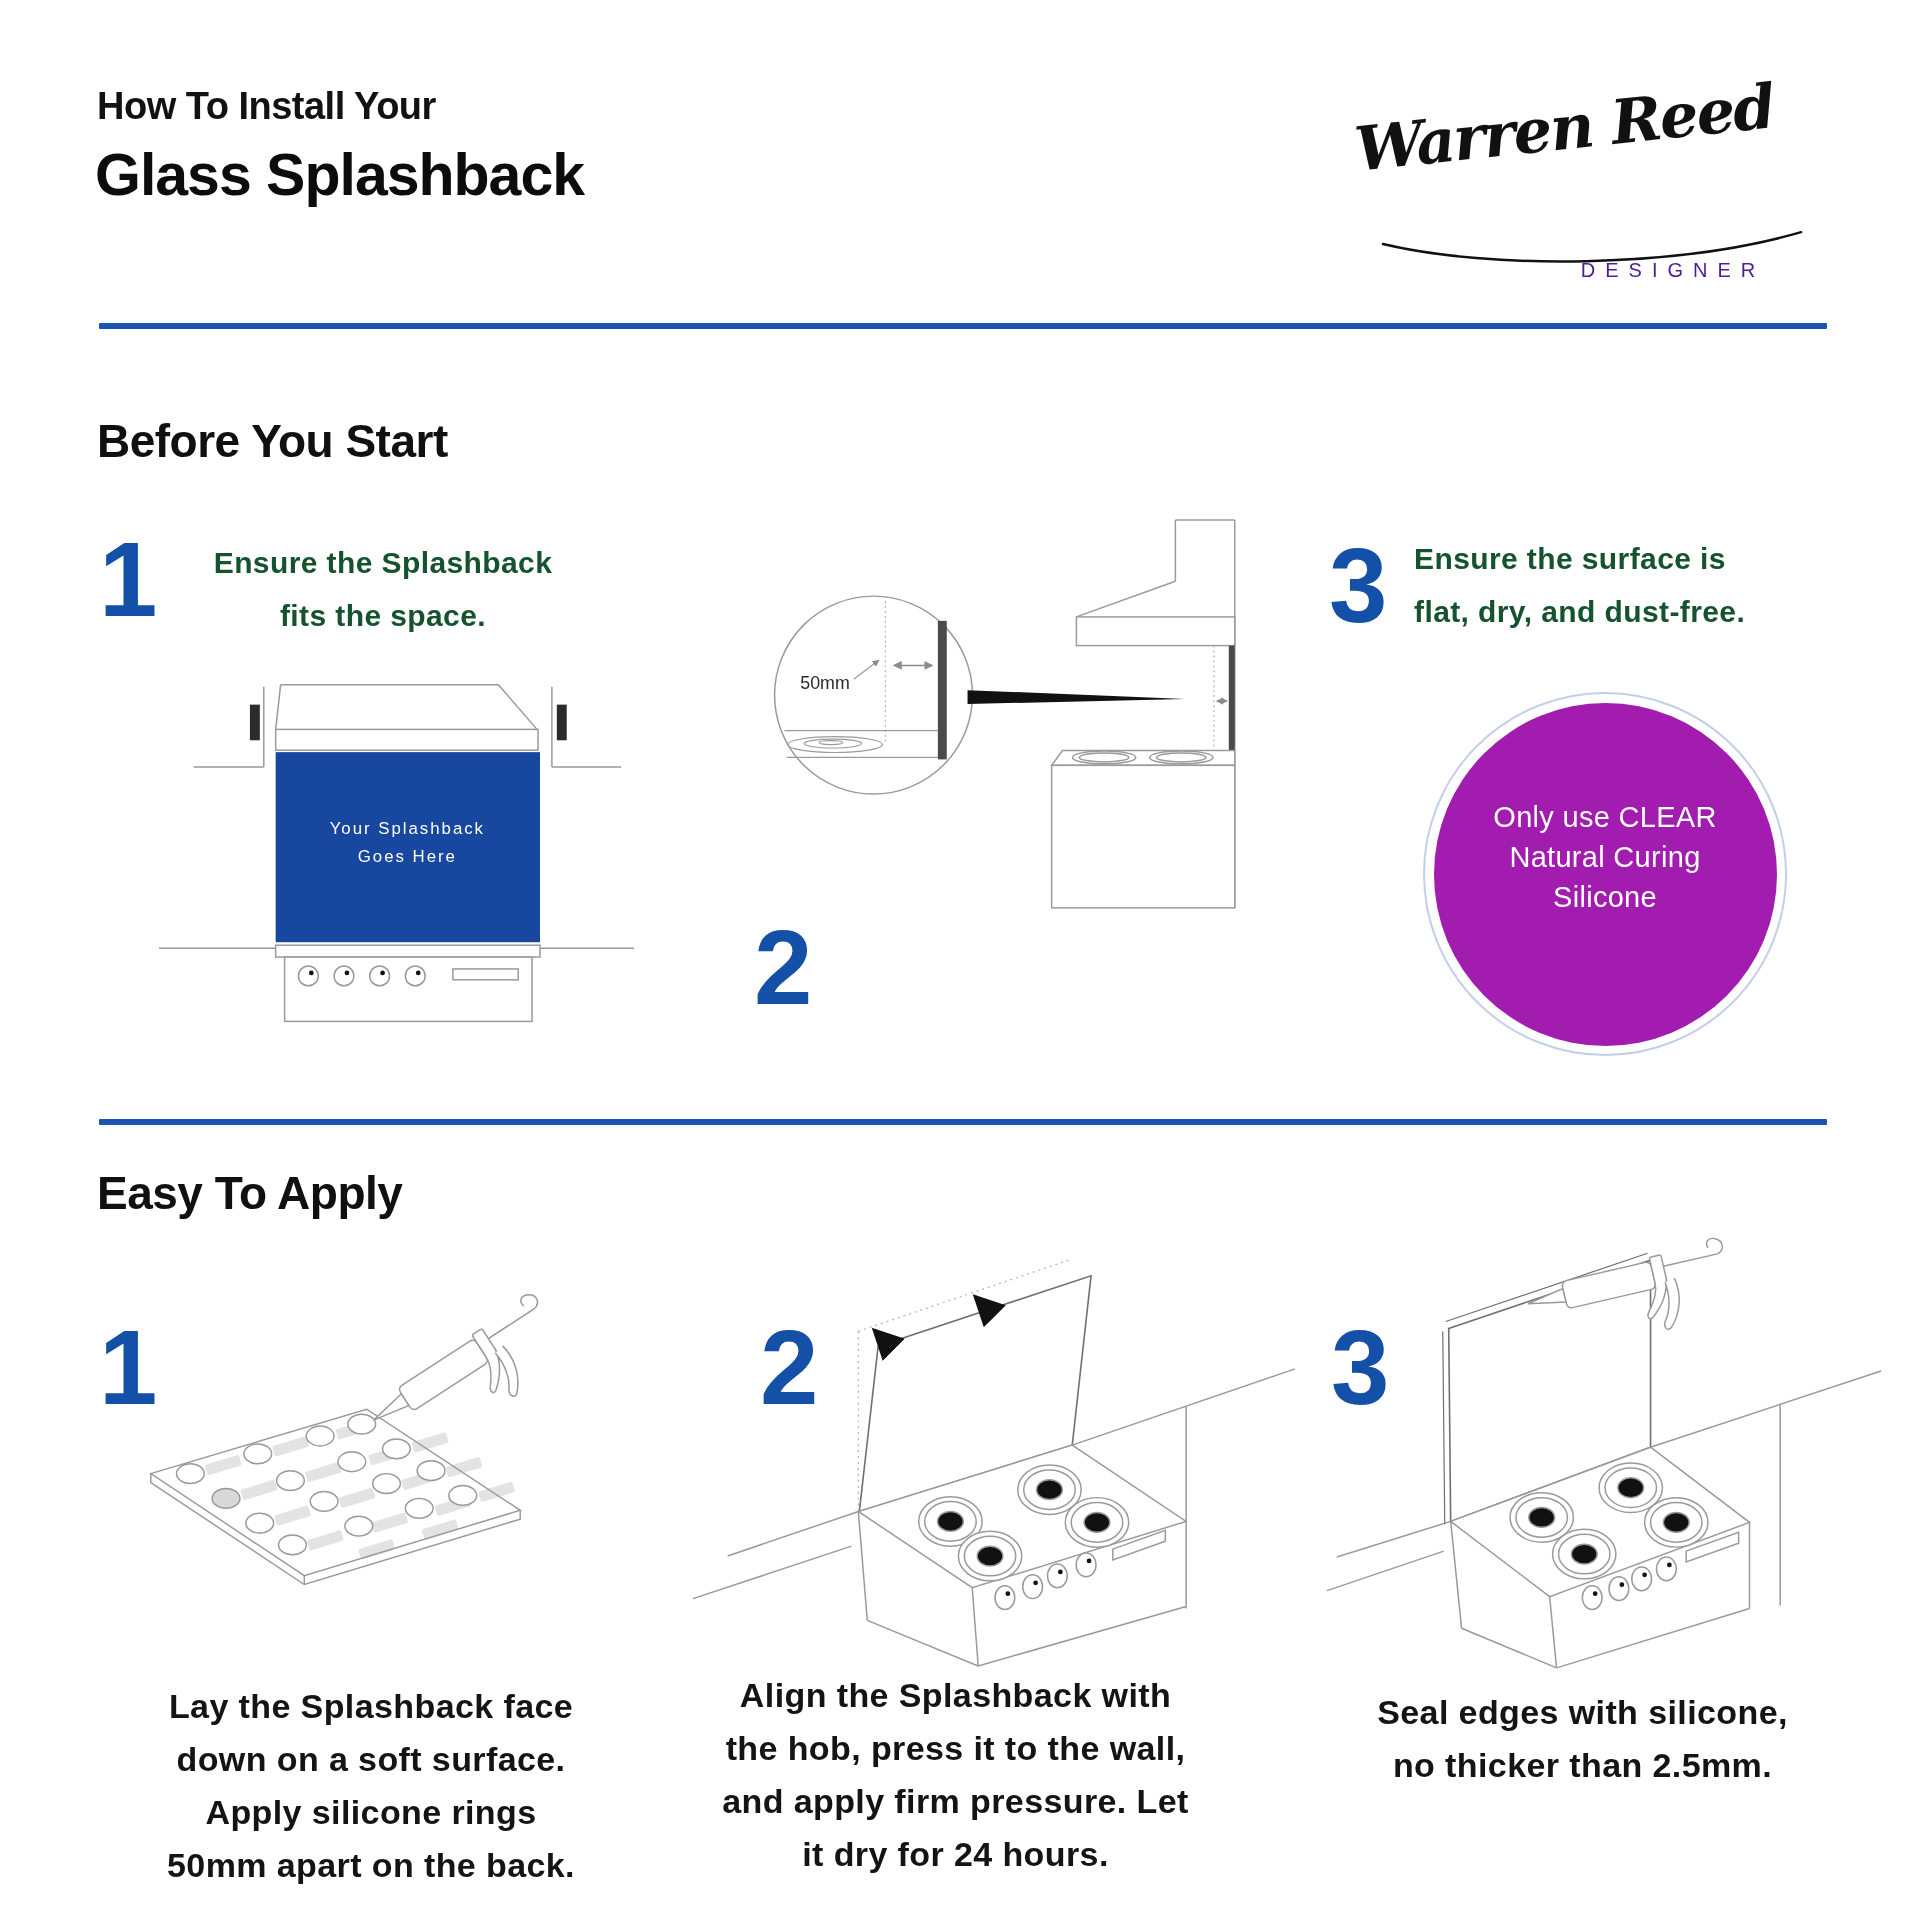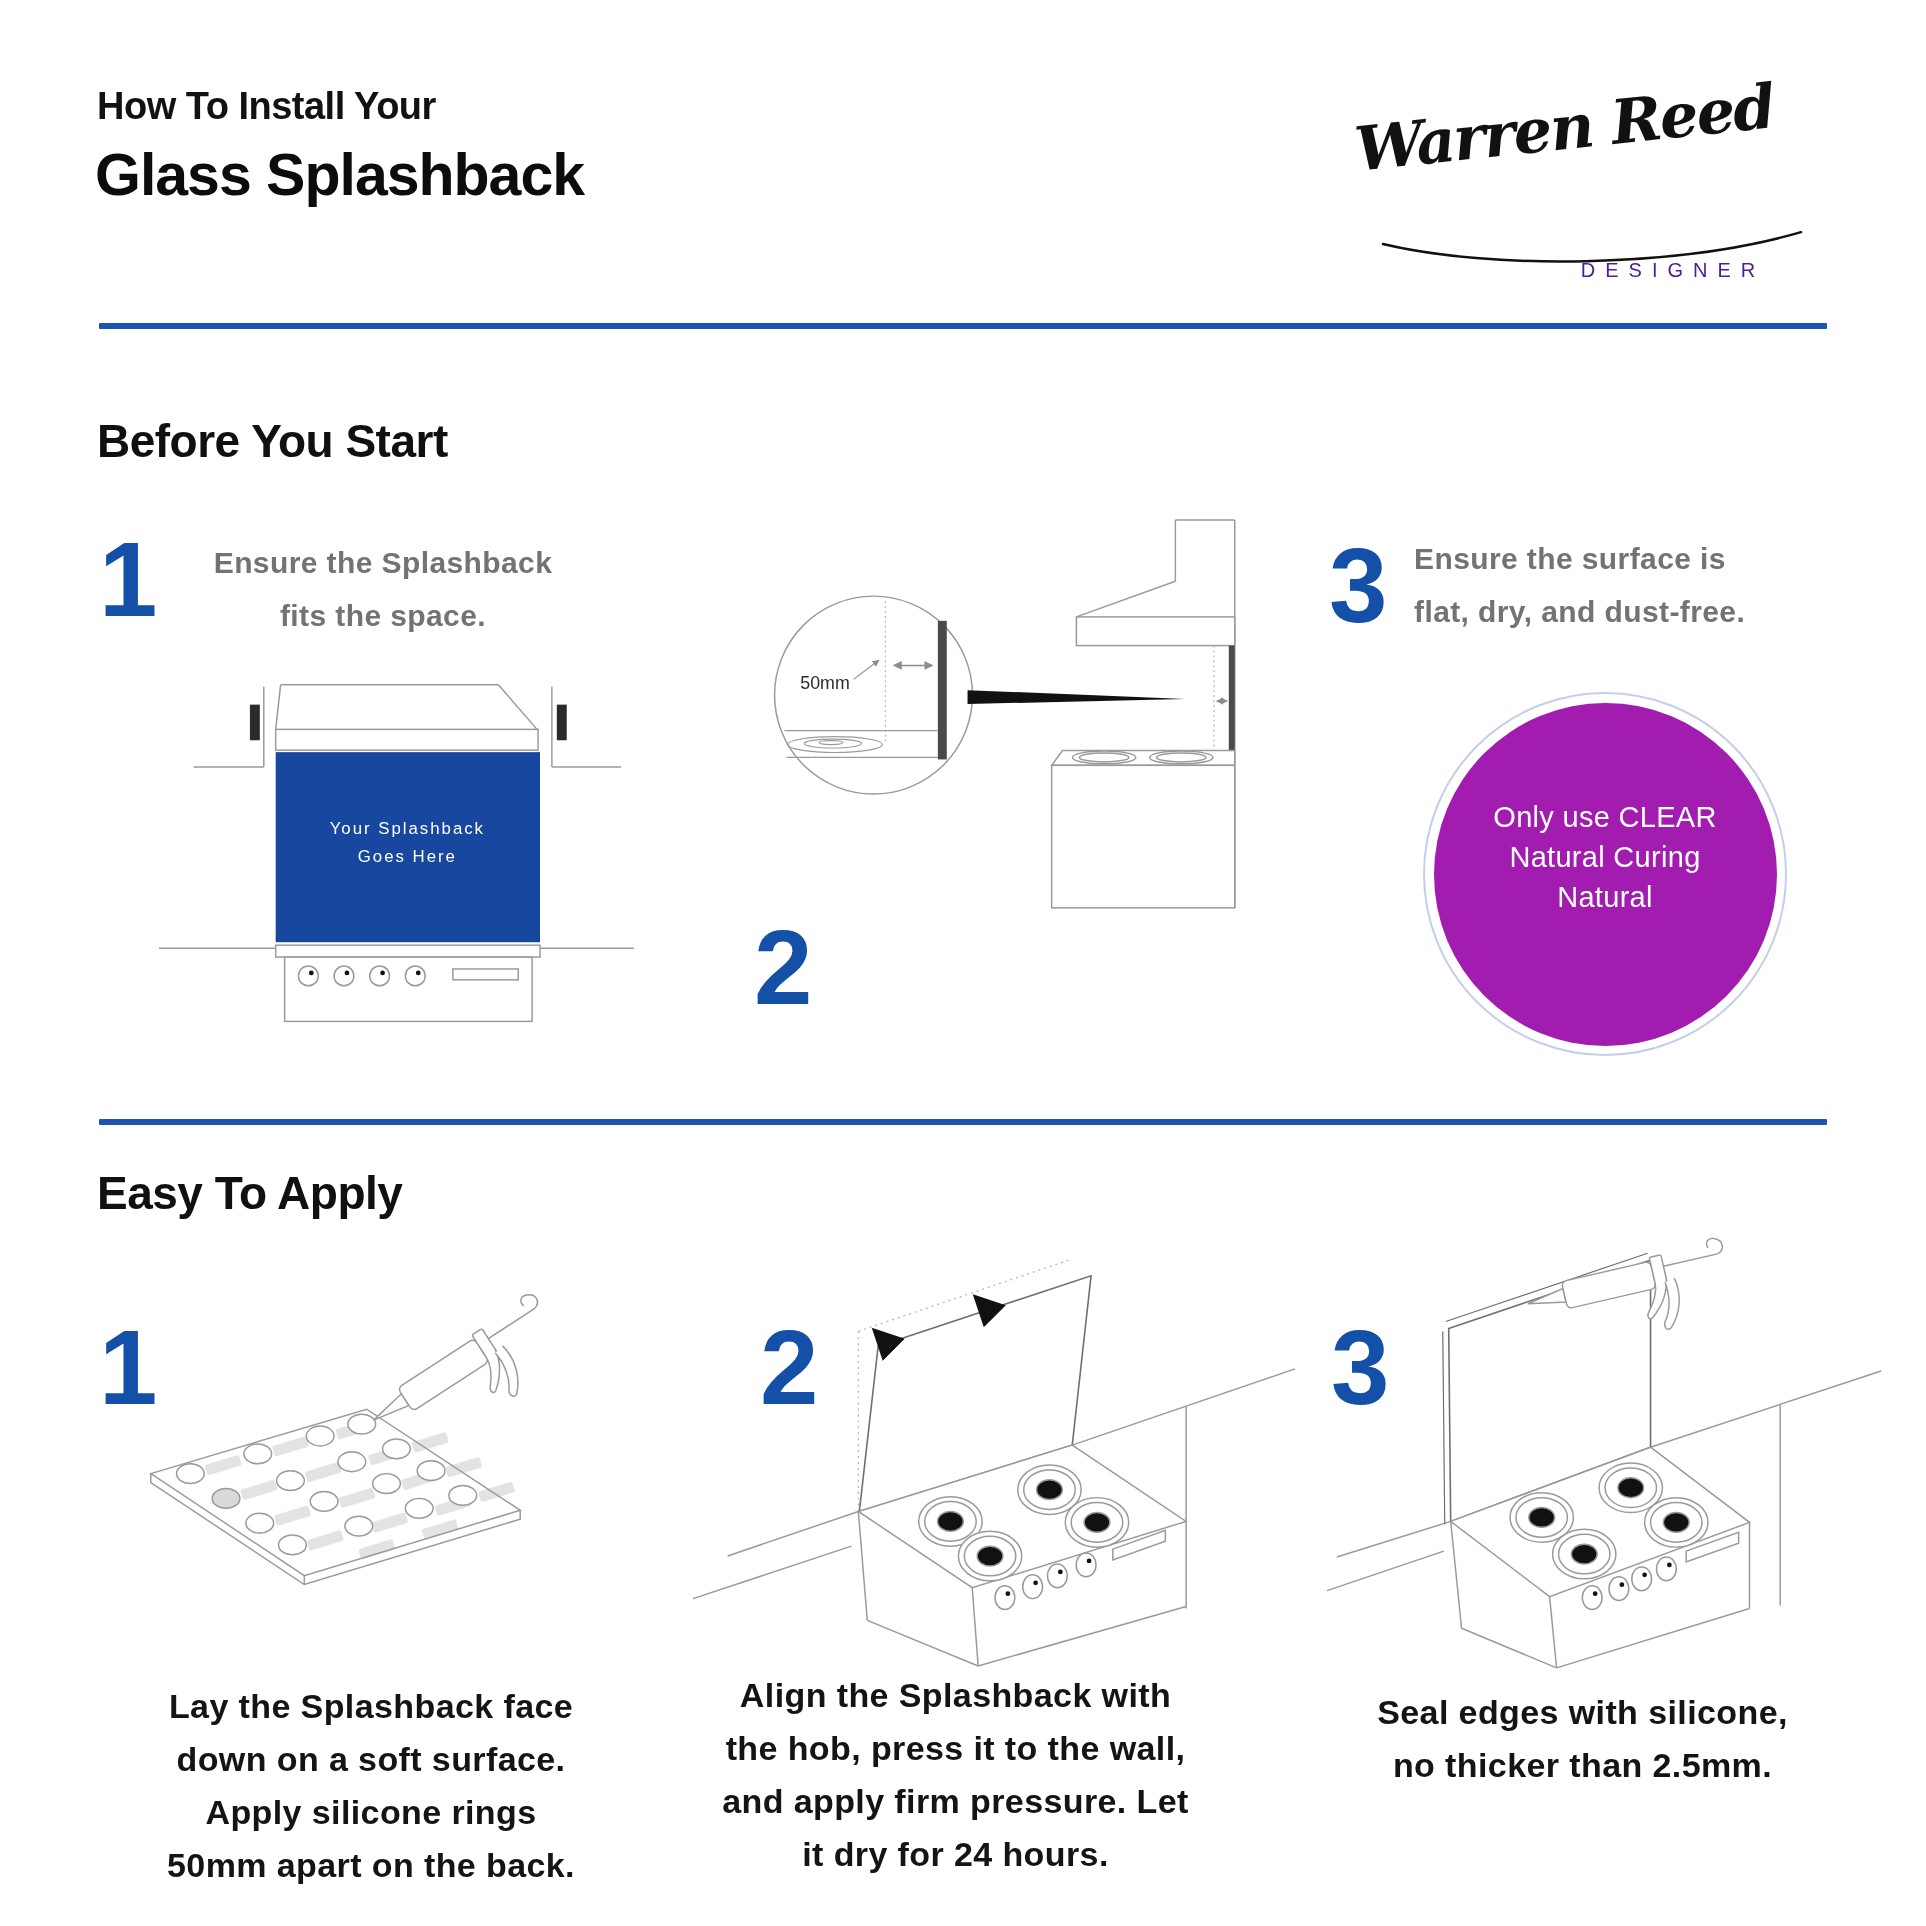--- a/index.html
+++ b/index.html
@@ -21,21 +21,21 @@
     letter-spacing:10px;color:#4c1d95;font-weight:400;}
   .divider{left:99px;width:1728px;height:6px;background:#1C54B2;border-radius:1px;}
   #divider1{top:323px;}
   #divider2{top:1119px;}
   
   .section-heading{font-size:46px;font-weight:800;color:#101010;letter-spacing:-0.5px;}
   #before-heading{left:97px;top:414px;}
   #apply-heading{left:97px;top:1166px;}
   
   .step-num{color:#1450A8;font-weight:800;font-size:105px;line-height:1;}
-  .step-text{font-size:30px;font-weight:700;color:#737373;line-height:1.75;
+  .step-text{font-size:30px;font-weight:700;color:#14532d;line-height:1.75;
     letter-spacing:0.4px;text-align:center;}
   #b1-num{left:99px;top:527px;}
   #b1-text{left:186px;top:537px;width:394px;}
   #b2-num{left:754px;top:915px;}
   #b2-text{left:837px;top:927px;width:396px;}
   #b3-num{left:1329px;top:533px;}
   #b3-text{left:1414px;top:533px;width:475px;text-align:left;}
   #a1-num{left:99px;top:1315px;}
   #a2-num{left:760px;top:1315px;}
   #a3-num{left:1331px;top:1315px;}
@@ -169,21 +169,21 @@
       <ellipse cx="453" cy="270" rx="32" ry="6.5" fill="#fff"></ellipse>
       <ellipse cx="453" cy="270" rx="25" ry="4.5" fill="#fff"></ellipse>
       <rect x="322" y="278" width="185" height="144" fill="#fff"></rect>
     </g>
   </svg>
 
   <div class="abs" id="badge-ring">
     <div id="badge">
       <div>Only use CLEAR</div>
       <div>Natural Curing</div>
-      <div>Natural</div>
+      <div>Silicone</div>
     </div>
   </div>
 
   <div class="abs divider" id="divider2"></div>
 
   <div class="abs section-heading" id="apply-heading">Easy To Apply</div>
 
   <div class="abs step-num" id="a1-num">1</div>
   <div class="abs step-num" id="a2-num">2</div>
   <div class="abs step-num" id="a3-num">3</div>

